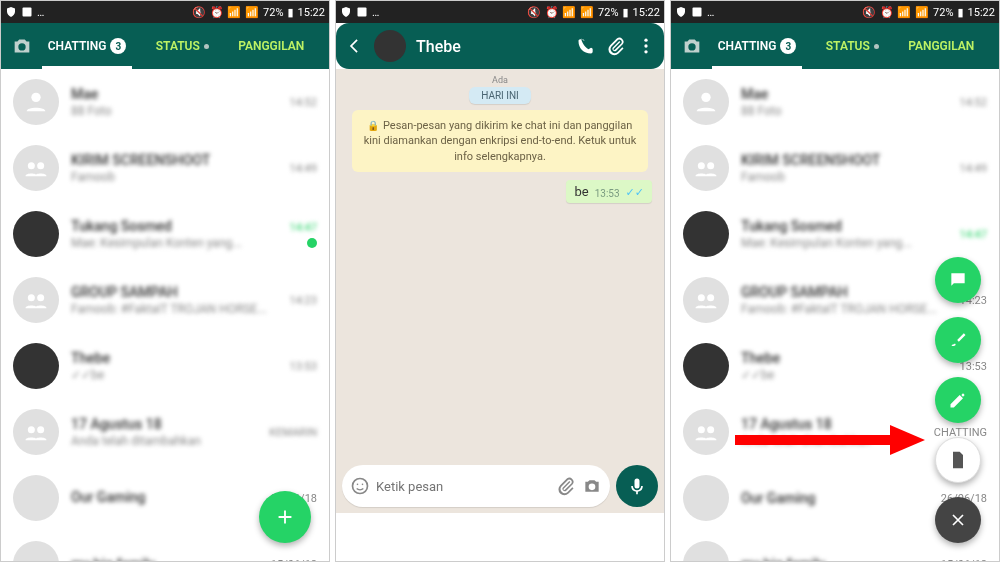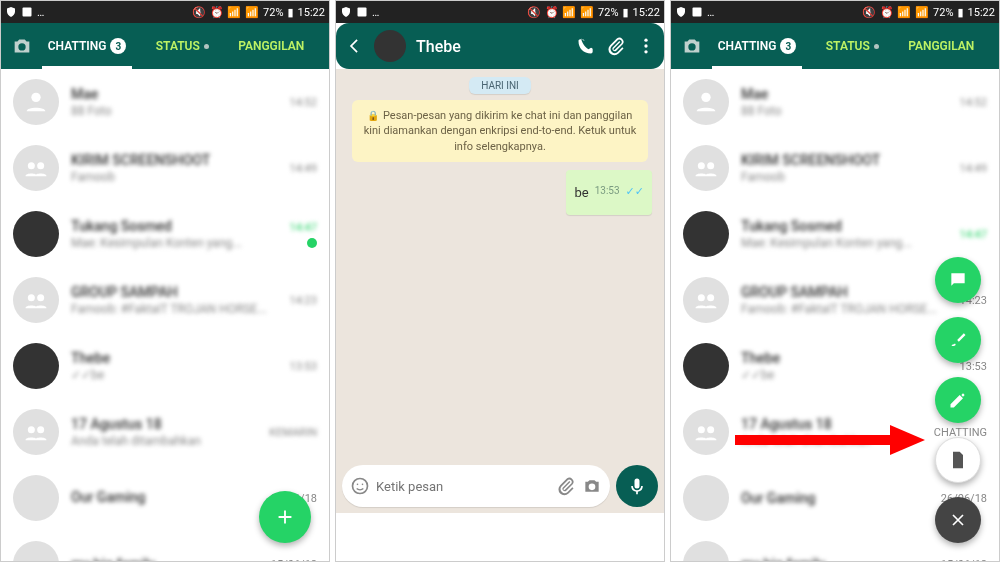--- a/index.html
+++ b/index.html
@@ -38,21 +38,21 @@
 .fab-sm svg { width:20px; height:20px; }
 .conv-top { height:46px; background:#075E54; display:flex; align-items:center; padding:0 8px; gap:10px; color:#fff;border-radius:13px; }
 .conv-top svg { width:20px; height:20px; fill:#fff; }
 .conv-avatar { width:32px; height:32px; border-radius:50%; background:#333; }
 .conv-title { font-size:16px; font-weight:500; flex:1; }
 .conv-body { background:#ece5dd; height: calc(100% - 68px - 48px); position:relative; padding:6px; }
 .conv-ada { font-size:9px; color:#888; text-align:center; }
 .conv-date { background:#d4eaf4; color:#4a6572; font-size:10px; padding:3px 12px; border-radius:6px; margin:2px auto 6px; width:fit-content; box-shadow:0 1px 1px rgba(0,0,0,.1); }
 .enc-note { background:#fdf4c5; color:#6c6246; font-size:11px; padding:8px 10px; border-radius:6px; text-align:center; margin:0 10px 8px; line-height:1.4; }
 .enc-note .lock { font-size:10px; }
-.msg-out { background:#dcf8c6; border-radius:4px; padding:15px 8px; font-size:13px; color:#333; margin-left:auto; width:fit-content; max-width:70%; margin-right:6px; display:flex; gap:6px; box-shadow:0 1px 1px rgba(0,0,0,.1); }
+.msg-out { background:#dcf8c6; border-radius:4px; padding:4px 8px; font-size:13px; color:#333; margin-left:auto; width:fit-content; max-width:70%; margin-right:6px; display:flex; align-items:flex-end; gap:6px; box-shadow:0 1px 1px rgba(0,0,0,.1); }
 .msg-time { font-size:10px; color:#7a9b80; }
 .ticks { color:#4fc3f7; font-size:11px; }
 .conv-input { position:absolute; bottom:6px; left:6px; right:6px; display:flex; gap:6px; align-items:center; }
 .input-box { flex:1; background:#fff; border-radius:22px; height:42px; display:flex; align-items:center; padding:0 8px; gap:6px; box-shadow:0 1px 1px rgba(0,0,0,.1); }
 .input-box svg { width:20px; height:20px; fill:#888; }
 .input-box input { border:none; outline:none; flex:1; font-size:13px; color:#be185d; background:transparent; }
 .mic-btn { width:42px; height:42px; border-radius:50%; background:#075E54; display:flex; align-items:center; justify-content:center; }
 .mic-btn svg { fill:#fff; width:20px; height:20px; }
 .arrow { position:absolute; left:530px; top:430px; width:200px; height:40px; pointer-events:none; z-index:10; }
 .conv-bodywrap { display:flex; flex-direction:column; height:100%; }
@@ -245,20 +245,21 @@
         <path d="M16 6l-8 8a3 3 0 004 4l8-8a5 5 0 00-7-7l-8 8a7 7 0 0010 10l6-6-1.4-1.4-6 6a5 5 0 01-7-7l8-8a3 3 0 014 4l-8 8a1 1 0 01-1.4-1.4l8-8z"></path>
       </svg>
     <svg viewBox="0 0 24 24">
         <circle cx="12" cy="5" r="2"></circle>
         <circle cx="12" cy="12" r="2"></circle>
         <circle cx="12" cy="19" r="2"></circle>
       </svg>
   </div>
   <div class="conv-body">
     <div class="conv-bodywrap">
+      <div class="conv-ada">Ada</div>
       <div class="conv-date">HARI INI</div>
       <div class="enc-note"><span class="lock">🔒</span> <span>Pesan-pesan yang dikirim ke chat ini dan panggilan kini diamankan dengan enkripsi end-to-end. Ketuk untuk info selengkapnya.</span></div>
       <div class="msg-out">
         <span>be</span>
         <span class="msg-time">13:53</span>
         <span class="ticks">✓✓</span>
       </div>
     </div>
     <div class="conv-input">
       <div class="input-box">

